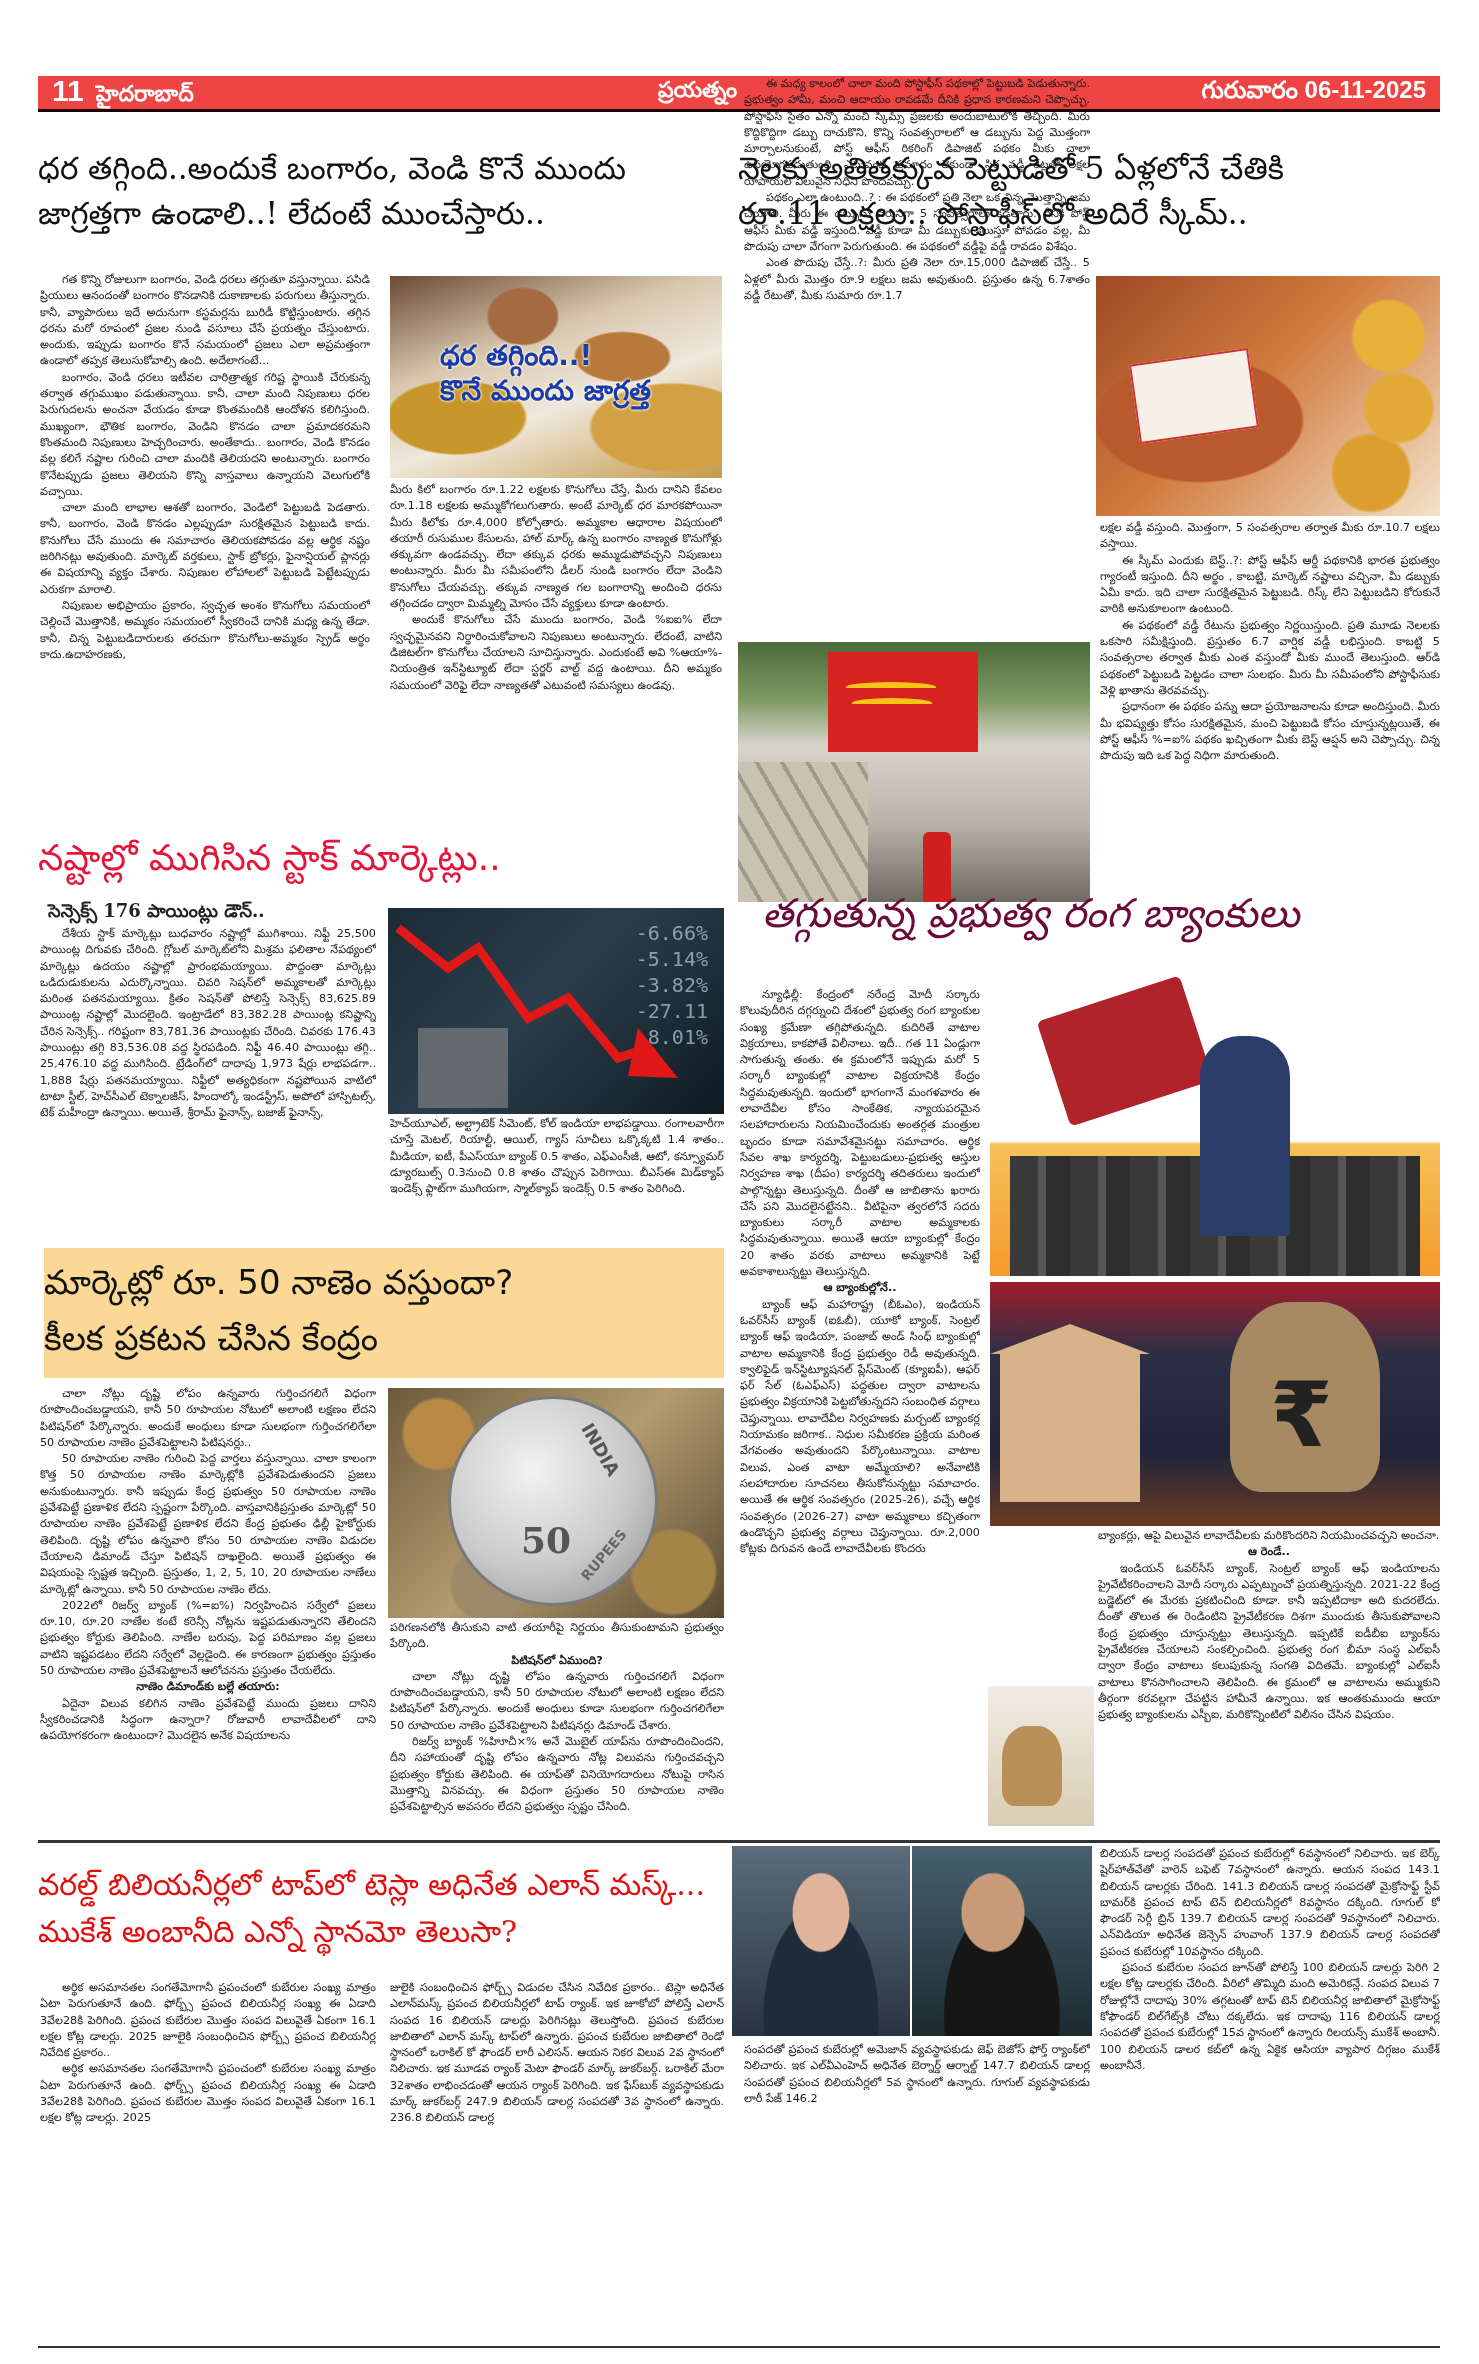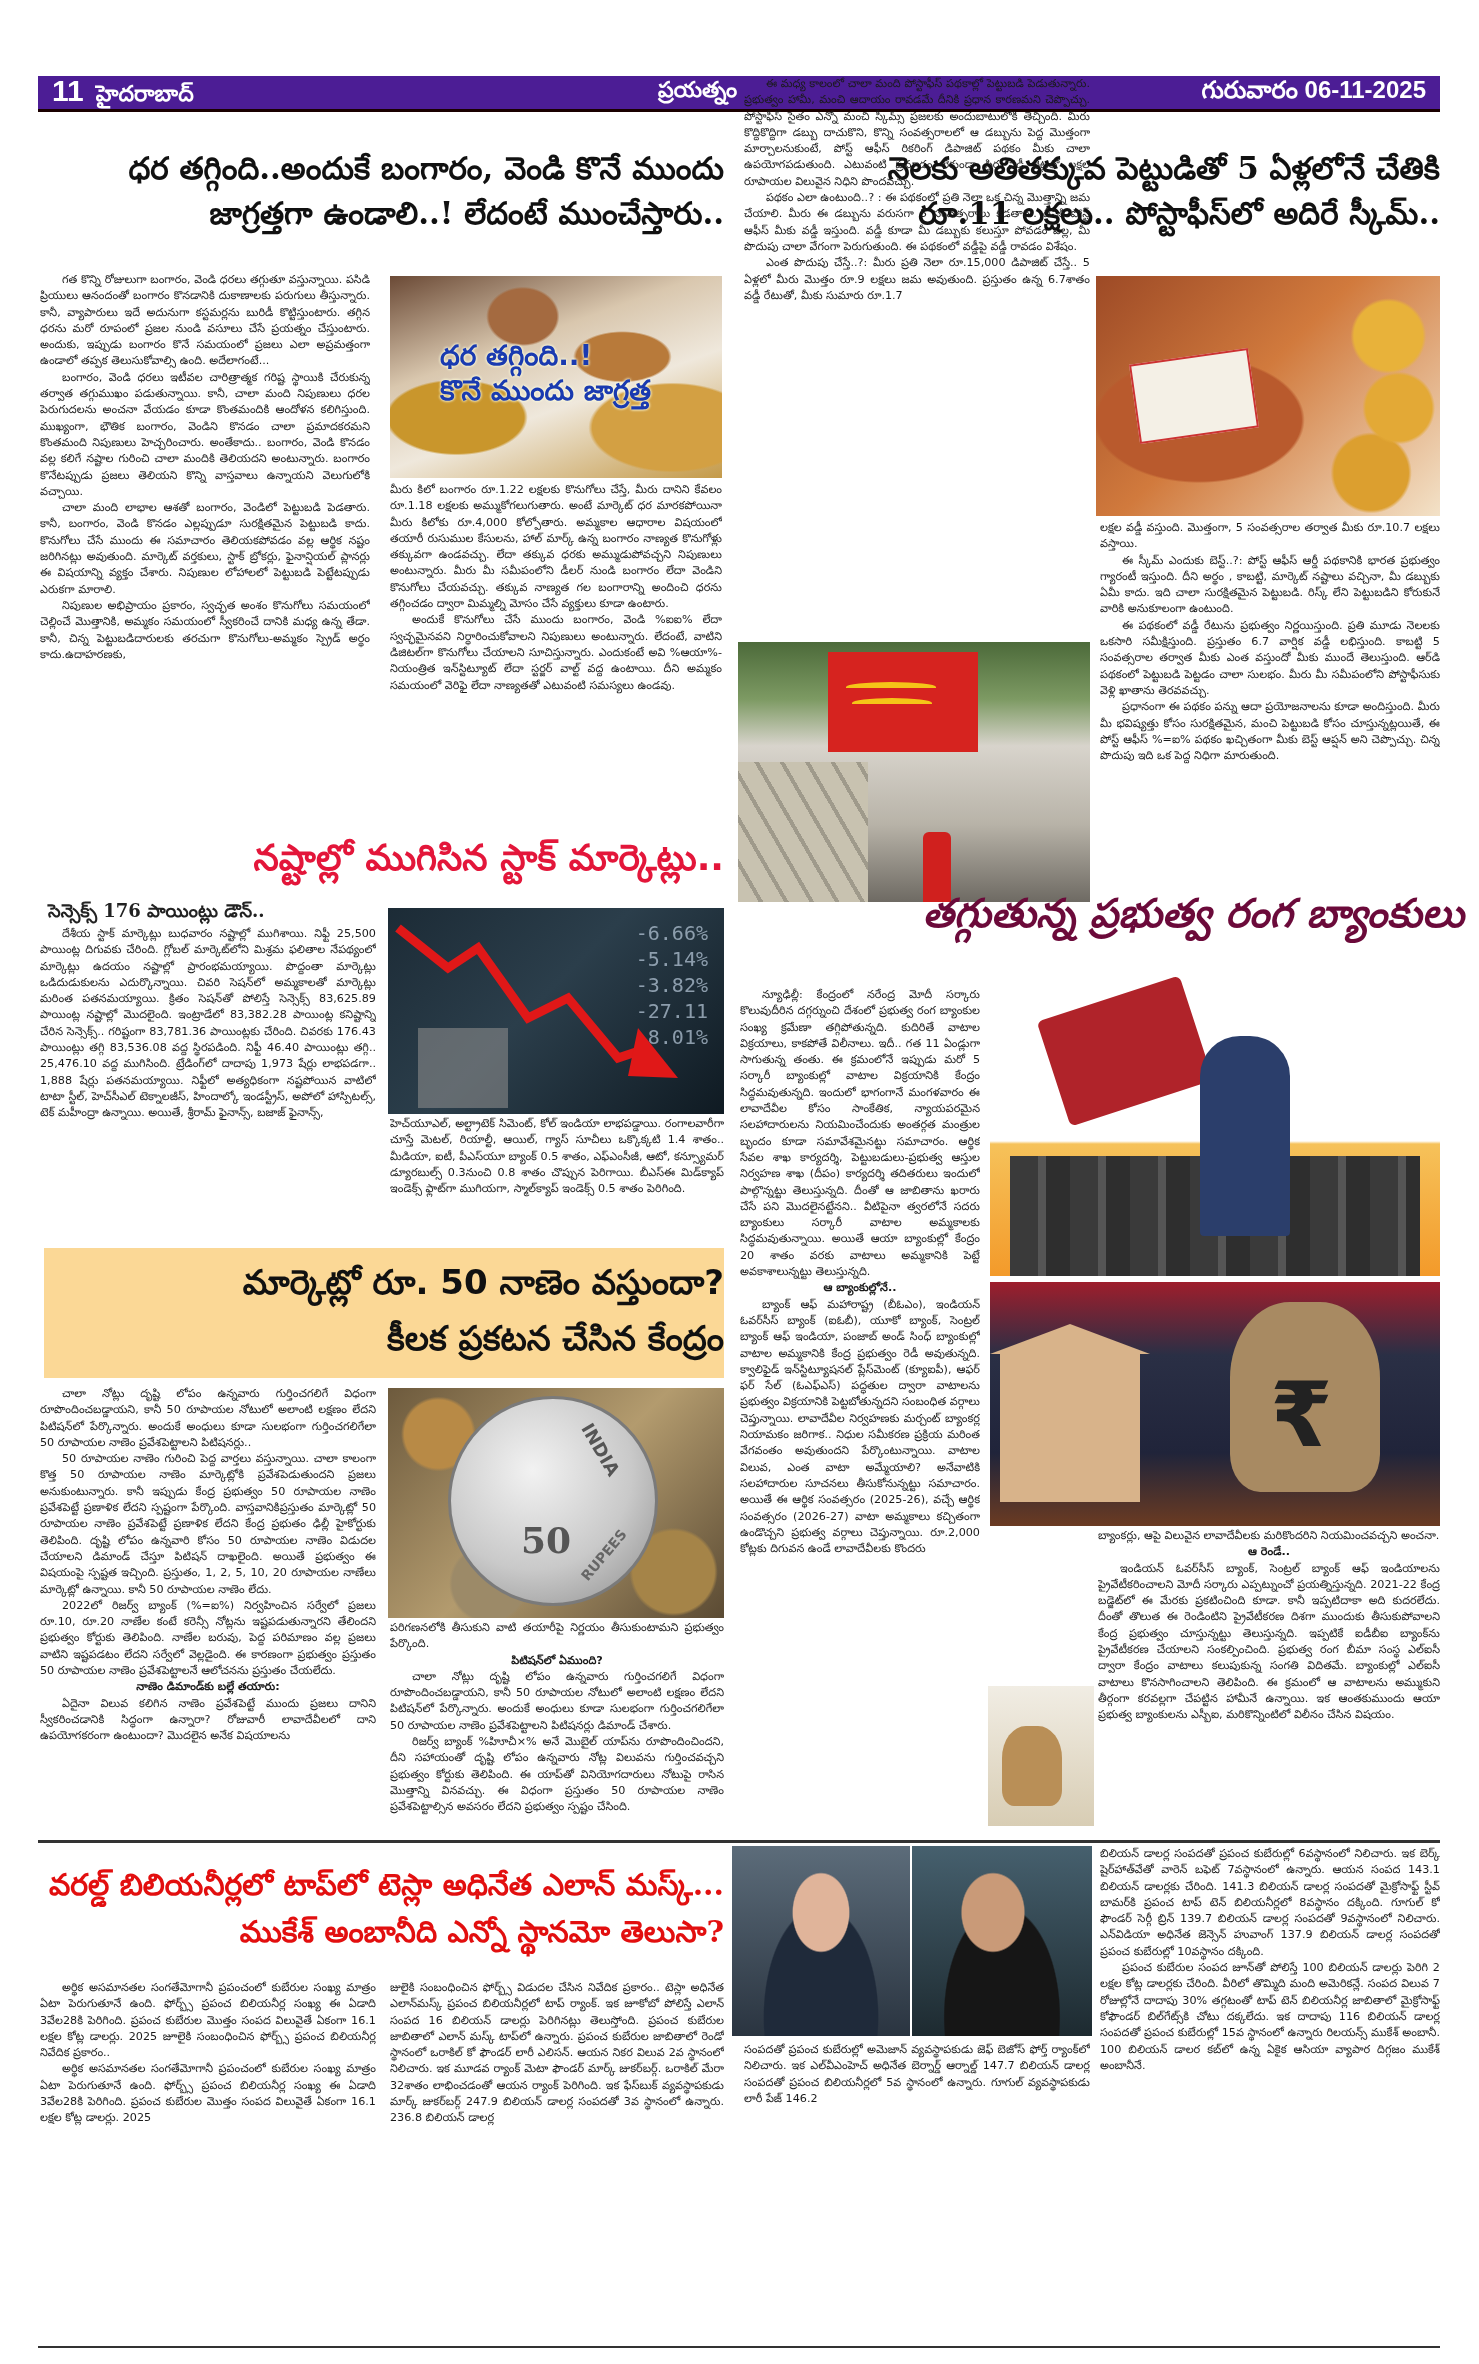--- a/index.html
+++ b/index.html
@@ -1,27 +1,27 @@
 <!DOCTYPE html>
 <html><head>
 <meta charset="utf-8">
 <style>
   * { box-sizing: border-box; margin: 0; padding: 0; }
   html, body { width: 1479px; height: 2364px; background: #ffffff; overflow: hidden; }
   body { font-family: "DejaVu Sans", sans-serif; color: #111; position: relative; }
   .page { position: absolute; left: 38px; top: 76px; width: 1402px; height: 2272px; }
 
   
-  .masthead { position: absolute; left: 0; top: 0; width: 1402px; height: 36px; background: #4c1d95; border-bottom: 3px solid #1a0000; display: flex; align-items: center; justify-content: space-between; padding: 0 14px; color: #fff; }
+  .masthead { position: absolute; left: 0; top: 0; width: 1402px; height: 36px; background: #ef4444; border-bottom: 3px solid #1a0000; display: flex; align-items: center; justify-content: space-between; padding: 0 14px; color: #fff; }
   .mh-left { display: flex; align-items: baseline; gap: 12px; }
   .mh-page { font-family: "Liberation Sans", sans-serif; font-weight: bold; font-size: 30px; }
   .mh-city, .mh-paper, .mh-date { font-family: "Liberation Sans", sans-serif; font-weight: bold; font-size: 22px; }
   .mh-date { font-size: 24px; }
 
-  .headline { position: absolute; text-align: right; font-weight: bold; line-height: 1.45; }
+  .headline { position: absolute; text-align: left; font-weight: normal; line-height: 1.45; }
   .hl-black { color: #111; font-size: 31px; font-family: "DejaVu Serif", serif; }
   .hl-red { color: #e3163a; font-size: 36px; font-family: "DejaVu Sans", sans-serif; }
   .hl-wine { color: #6b0a3a; font-size: 40px; font-style: italic; font-family: "DejaVu Sans", sans-serif; }
   .hl-red2 { color: #e20f0f; font-size: 30px; font-family: "DejaVu Serif", serif; }
 
   .body-text { position: absolute; font-family: "DejaVu Sans", sans-serif; font-size: 11.2px; line-height: 16.3px; text-align: justify; color: #1a1a1a; overflow: hidden; }
   .body-text p { text-indent: 22px; }
   .body-text .sub { text-align: center; font-weight: bold; text-indent: 0; }
   .subhead { position: absolute; font-family: "DejaVu Serif", serif; font-weight: bold; font-size: 18px; color: #222; }
 

